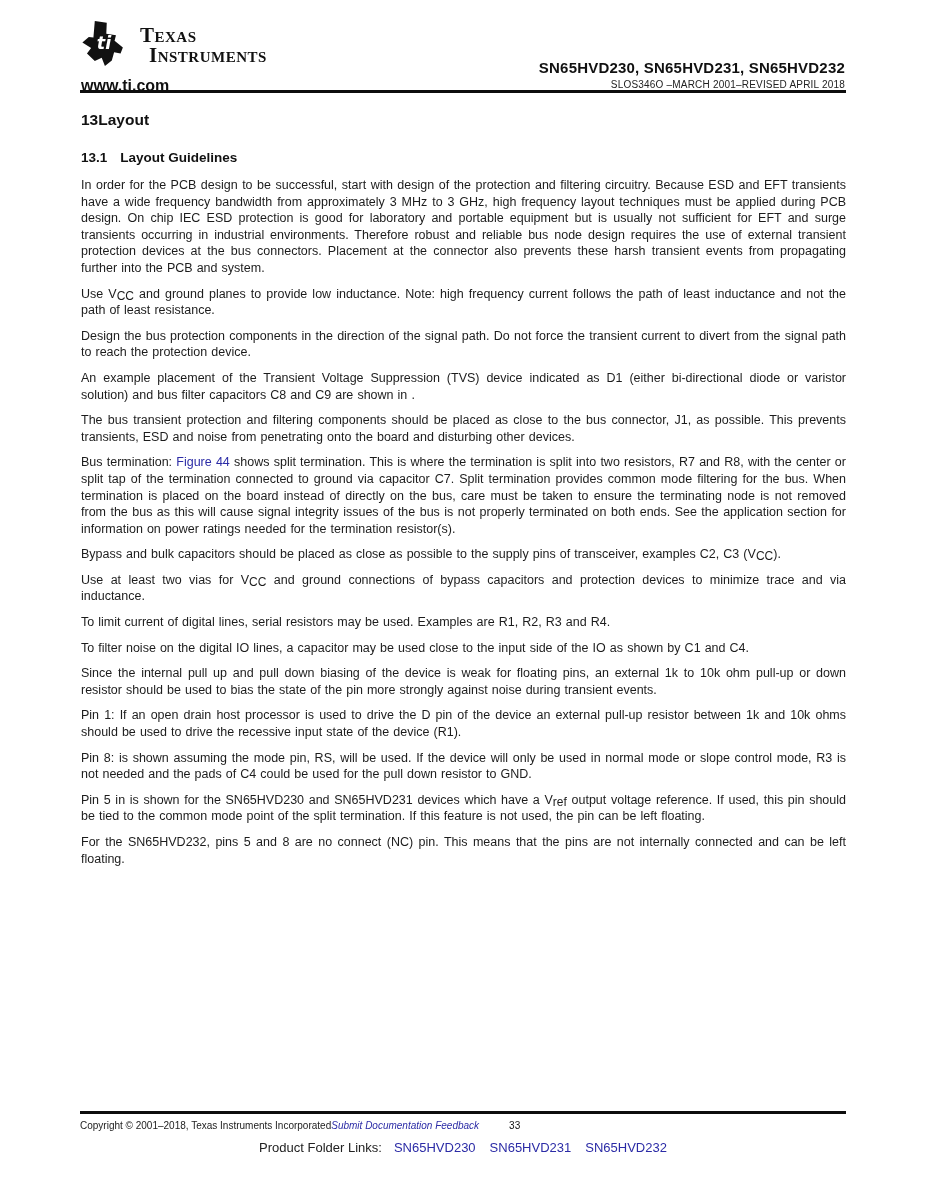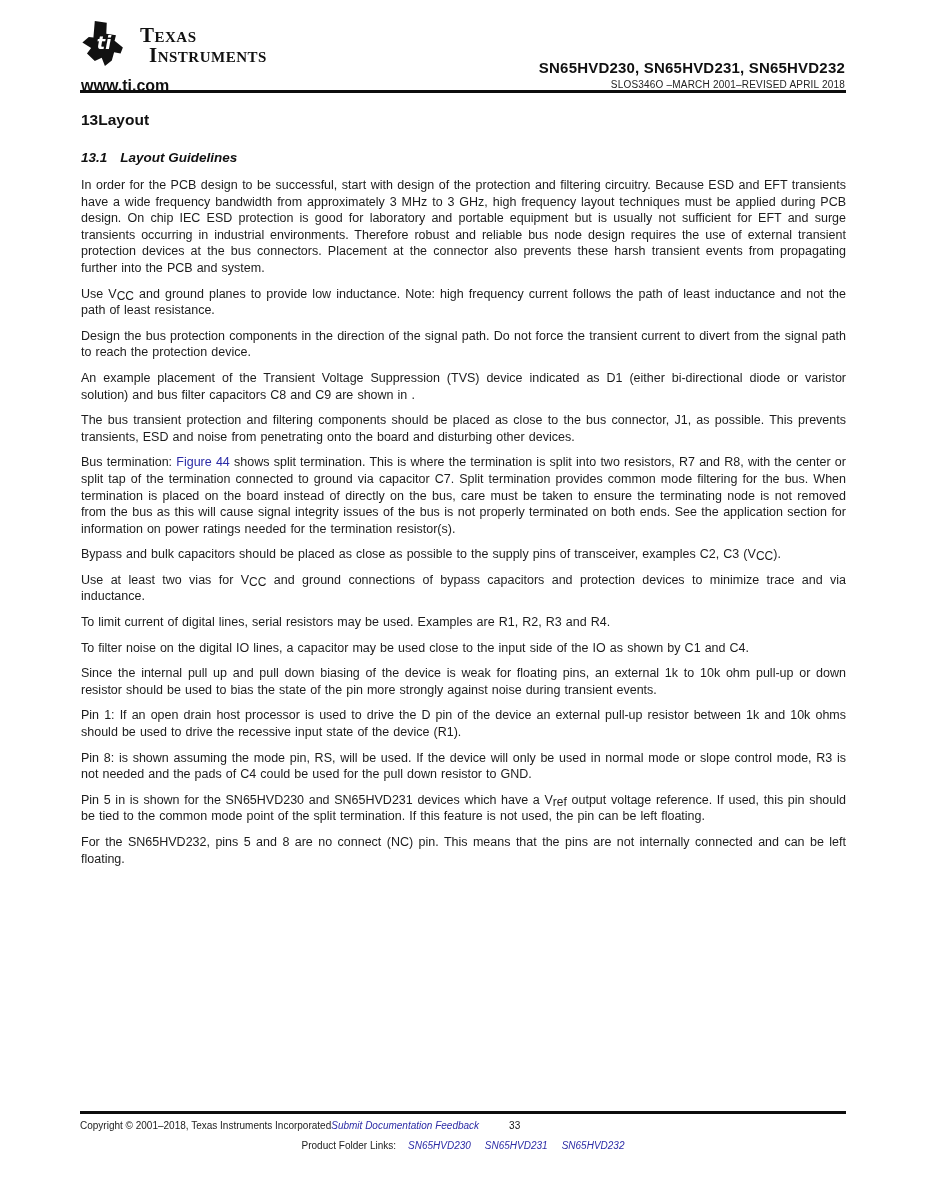--- a/index.html
+++ b/index.html
@@ -16,42 +16,42 @@
   .wordmark .l2{font-family:"Liberation Serif",serif;font-weight:bold;font-variant:small-caps;font-size:21px;letter-spacing:.5px;margin-left:9px;margin-top:-1px;}
   .www{position:absolute;left:81px;top:77px;font-size:16px;font-weight:bold;color:#111;}
   .hdr-right{position:absolute;right:81px;top:59px;text-align:right;}
   .part-numbers{font-size:15px;font-weight:bold;color:#111;letter-spacing:.2px;}
   .doc-code{font-size:10px;color:#222;margin-top:3px;letter-spacing:.2px;}
   .rule{position:absolute;left:80px;right:80px;height:3px;background:#0d0d0d;}
   .rule.top{top:90px;}
   .rule.bottom{top:1111px;}
   
   .h1{position:absolute;left:81px;top:111px;font-size:15.5px;font-weight:bold;display:flex;gap:0;color:#111;}
-  .h2{position:absolute;left:81px;top:150px;font-size:13.5px;font-weight:bold;display:flex;gap:13px;color:#111;font-style:italic;}
+  .h2{position:absolute;left:81px;top:150px;font-size:13.5px;font-weight:bold;display:flex;gap:13px;color:#111;}
   
   .body-copy{position:absolute;left:81px;top:177px;width:765px;}
   .body-copy p{
     margin:0 0 9px 0;font-size:12.5px;line-height:16.6px;text-align:justify;
     word-spacing:.6px;color:#1c1c1c;
   }
   .body-copy sub{font-size:12px;line-height:0;vertical-align:-2px;}
   a.doc-link{color:#2b2ba6;text-decoration:none;cursor:pointer;}
   
   .footer-row{
     position:absolute;left:80px;right:80px;top:1120px;display:flex;
     justify-content:flex-start;align-items:baseline;font-size:10px;color:#222;
   }
   .footer-right{display:flex;gap:30px;align-items:baseline;}
   .feedback{font-style:italic;color:#2b2ba6;}
   .page-num{color:#111;}
   .product-row{
     position:absolute;left:0;right:0;top:1140px;display:flex;gap:12px;
-    justify-content:center;align-items:baseline;font-size:10px;color:#222;
+    justify-content:center;align-items:baseline;font-size:13px;color:#222;
   }
-  .product-row a{font-style:italic;color:#2b2ba6;text-decoration:none;}
+  .product-row a{color:#2b2ba6;text-decoration:none;}
 </style>
 </head>
 <body>
 
 <div id="page">
 
   <div class="logo-block">
     <svg class="logo-mark" viewBox="0 0 100 100" xmlns="http://www.w3.org/2000/svg">
       <path fill="#111" d="M30,2 L56,6 L55,30 L76,33 L73,45 L91,60 L86,73 L72,70 L67,88 L52,100 L45,82 L30,89 L13,73 L22,61 L3,49 L17,37 L27,38 Z"></path>
       <text x="50" y="62" font-family="DejaVu Sans, sans-serif" font-size="38" font-weight="bold" font-style="italic" fill="#ffffff" text-anchor="middle">ti</text>

